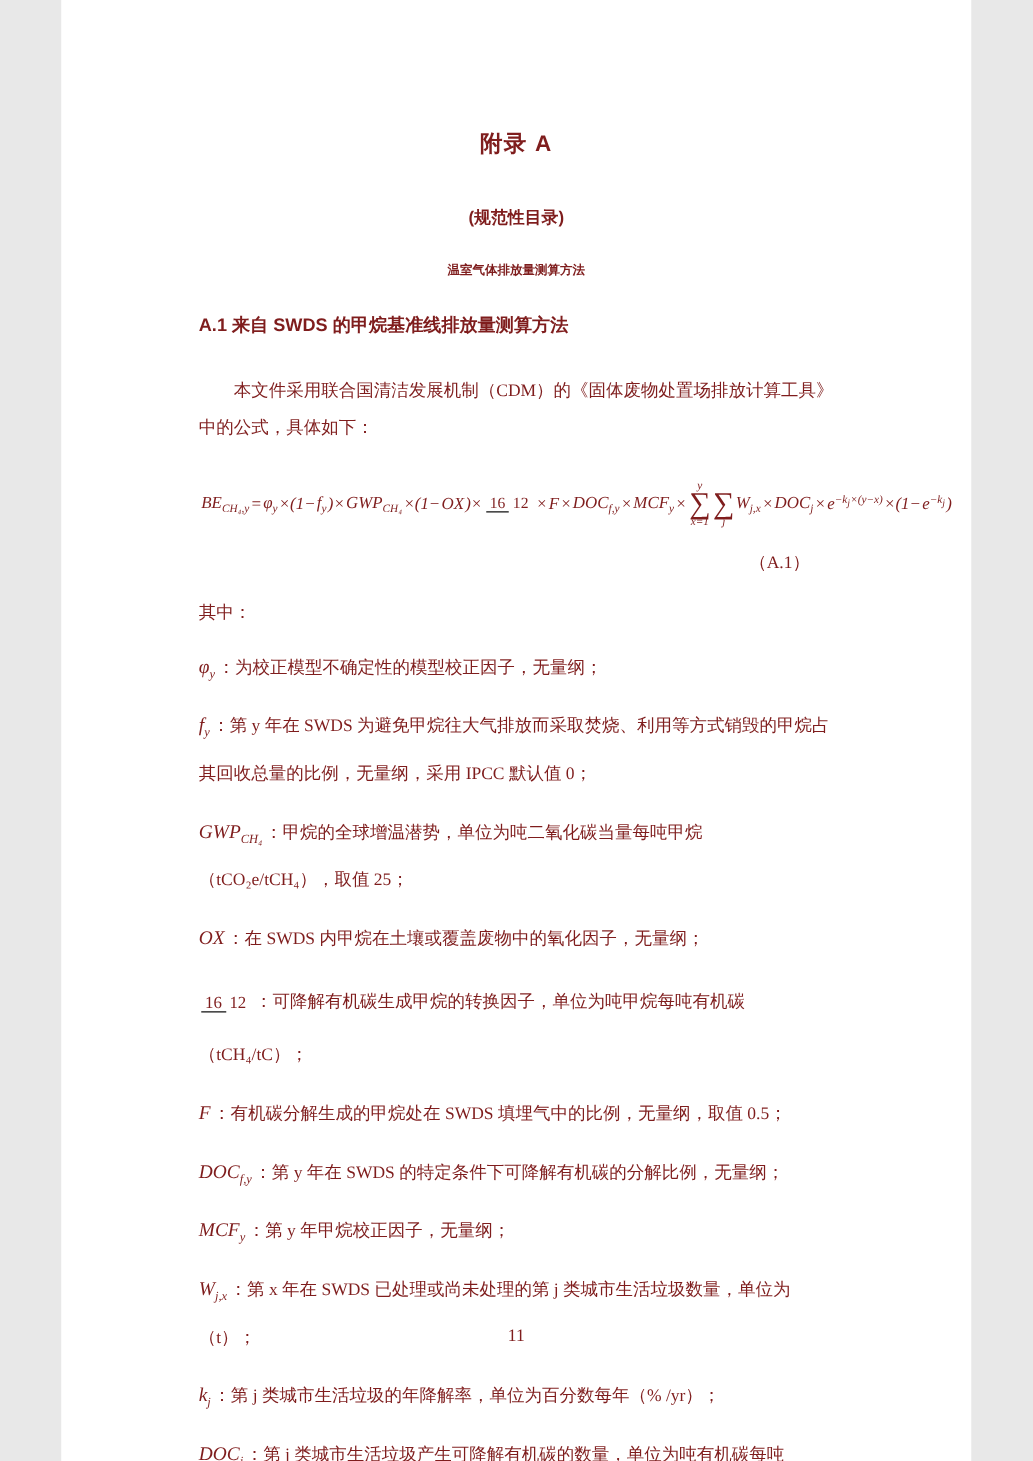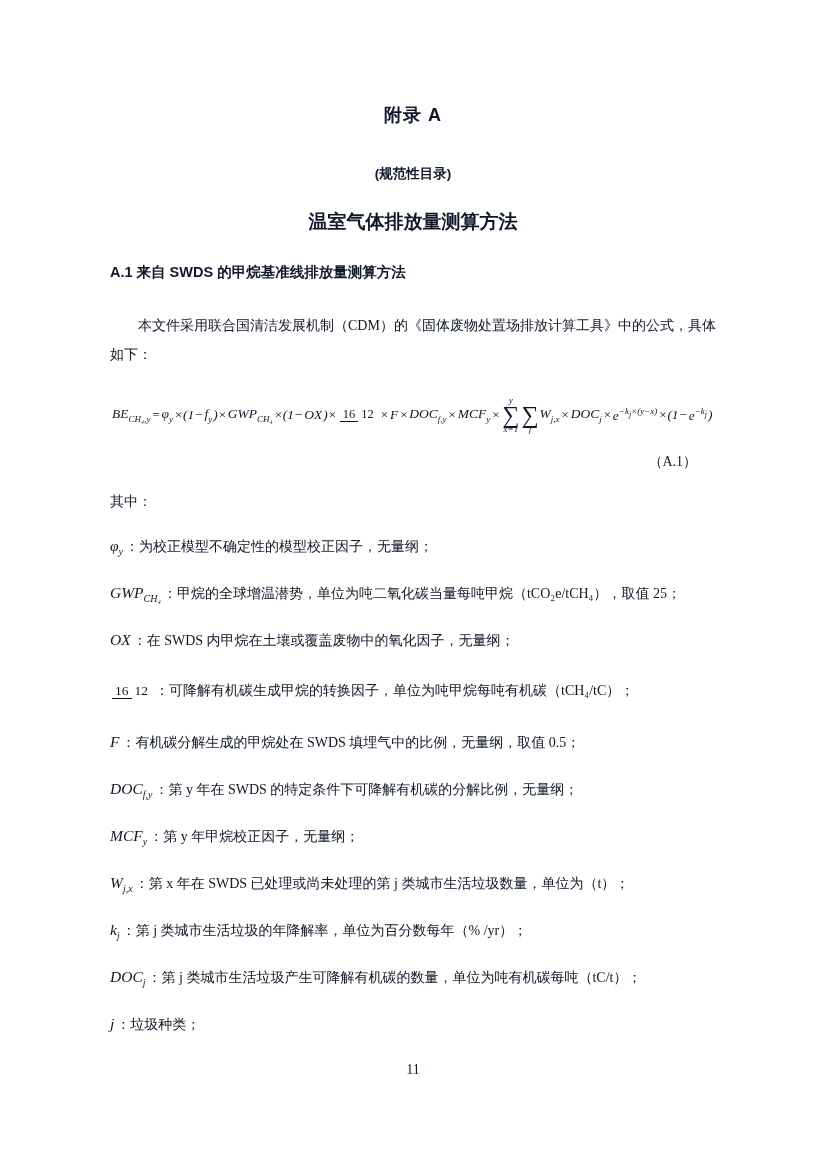--- a/index.html
+++ b/index.html
@@ -1,31 +1,31 @@
 <!DOCTYPE html>
 <html><head>
 <meta charset="utf-8">
 <style>
   html,body{margin:0;padding:0;background:#e8e8e8;}
   .page{
     position:relative;
-    width:826px;height:1169px;
+    width:728px;height:1169px;
     margin:0 auto;
     background:#ffffff;
-    color:#0f172a;
+    color:#7f1d1d;
     box-sizing:border-box;
     padding:0 110px;
     overflow:hidden;
     font-family:"Liberation Serif","DejaVu Serif",serif;
     font-size:14px;
   }
   .h-center{text-align:center;font-family:"Liberation Sans","DejaVu Sans",sans-serif;font-weight:bold;}
   .h1{margin:103px 0 0 0;font-size:18px;letter-spacing:1px;}
   .h2{margin:38px 0 0 0;font-size:13.5px;}
-  .h3{margin:26px 0 0 0;font-size:19px;}
+  .h3{margin:26px 0 0 0;font-size:10px;}
   .sec{
     margin:28px 0 0 0;
     font-family:"Liberation Sans","DejaVu Sans",sans-serif;
     font-weight:bold;font-size:14.5px;text-align:left;
   }
   .para{
     margin:29px 0 0 0;
     text-indent:2em;
     line-height:29px;
     font-size:14px;
@@ -131,20 +131,21 @@
       <span class="o">×</span>
       <span class="v"><i>e</i><sup>−k<sub>j</sub>×(y−x)</sup></span>
       <span class="o">×(1−</span>
       <span class="v"><i>e</i><sup>−k<sub>j</sub></sup></span>
       <span class="o">)</span>
     </div>
   <div class="eqnum">（A.1）</div>
   <div class="where">其中：</div>
   <div class="defs">
       <p class="def"><span class="dsym"><span class="v"><i>φ</i><sub>y</sub></span></span><span class="dtext">：为校正模型不确定性的模型校正因子，无量纲；</span></p>
+      <p class="def"><span class="dsym"><span class="v"><i>f</i><sub>y</sub></span></span><span class="dtext">：第 y 年在 SWDS 为避免甲烷往大气排放而采取焚烧、利用等方式销毁的甲烷占其回收总量的比例，无量纲，采用 IPCC 默认值 0；</span></p>
       <p class="def"><span class="dsym"><span class="v"><i>GWP</i><sub>CH₄</sub></span></span><span class="dtext">：甲烷的全球增温潜势，单位为吨二氧化碳当量每吨甲烷（tCO₂e/tCH₄），取值 25；</span></p>
       <p class="def"><span class="dsym"><span class="v"><i>OX</i></span></span><span class="dtext">：在 SWDS 内甲烷在土壤或覆盖废物中的氧化因子，无量纲；</span></p>
       <p class="def"><span class="dsym"><span class="frac">
             <span class="fn">16</span>
             <span class="fd">12</span>
           </span></span><span class="dtext">：可降解有机碳生成甲烷的转换因子，单位为吨甲烷每吨有机碳（tCH₄/tC）；</span></p>
       <p class="def"><span class="dsym"><span class="v"><i>F</i></span></span><span class="dtext">：有机碳分解生成的甲烷处在 SWDS 填埋气中的比例，无量纲，取值 0.5；</span></p>
       <p class="def"><span class="dsym"><span class="v"><i>DOC</i><sub>f,y</sub></span></span><span class="dtext">：第 y 年在 SWDS 的特定条件下可降解有机碳的分解比例，无量纲；</span></p>
       <p class="def"><span class="dsym"><span class="v"><i>MCF</i><sub>y</sub></span></span><span class="dtext">：第 y 年甲烷校正因子，无量纲；</span></p>
       <p class="def"><span class="dsym"><span class="v"><i>W</i><sub>j,x</sub></span></span><span class="dtext">：第 x 年在 SWDS 已处理或尚未处理的第 j 类城市生活垃圾数量，单位为（t）；</span></p>

